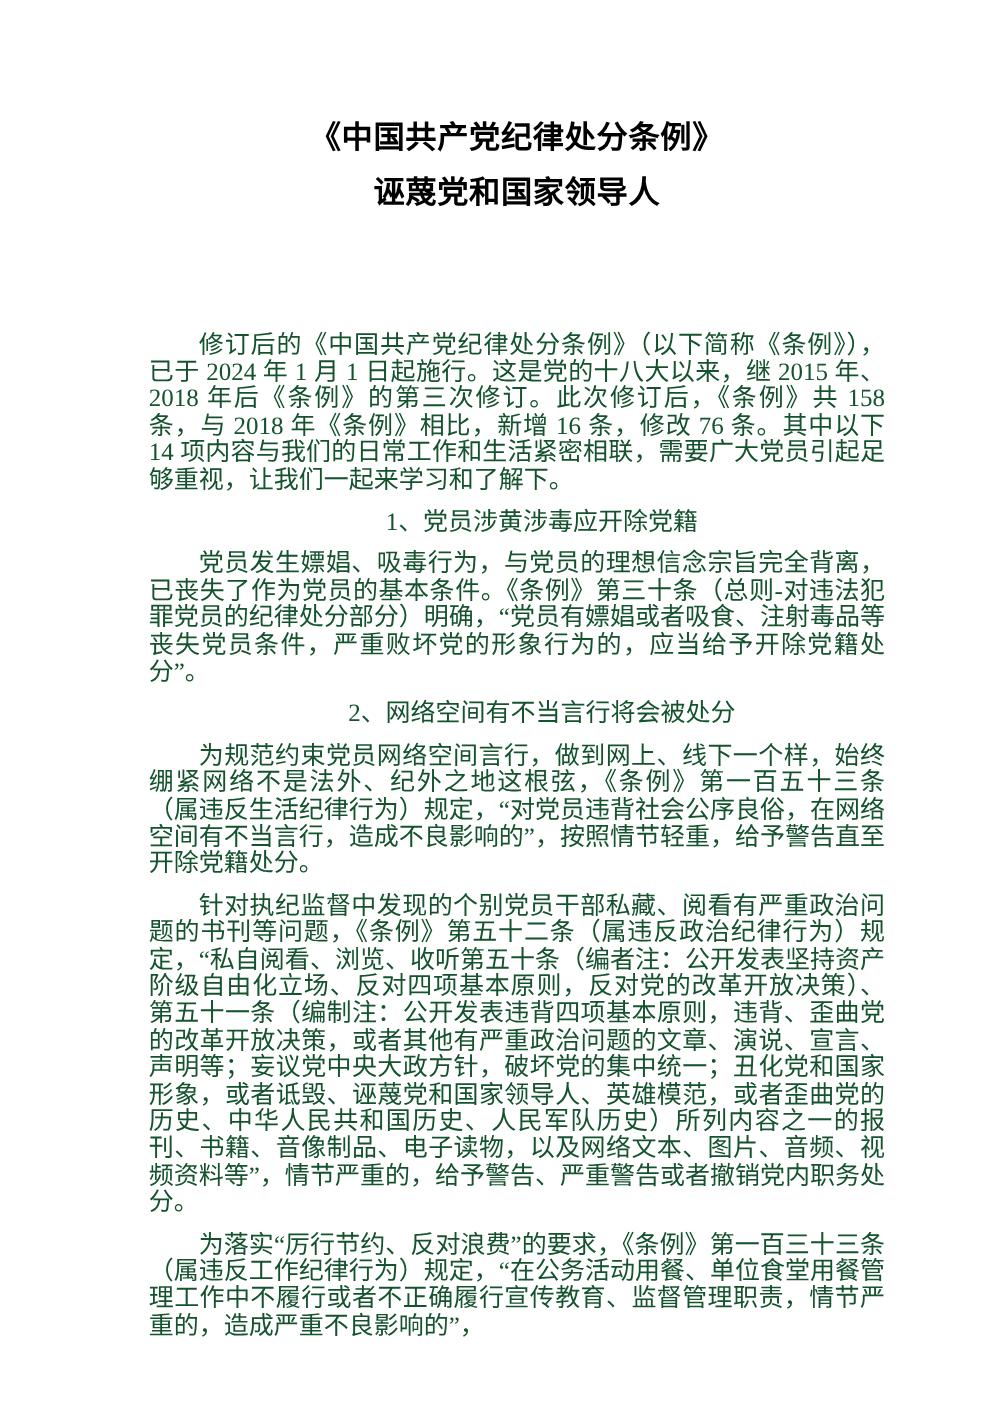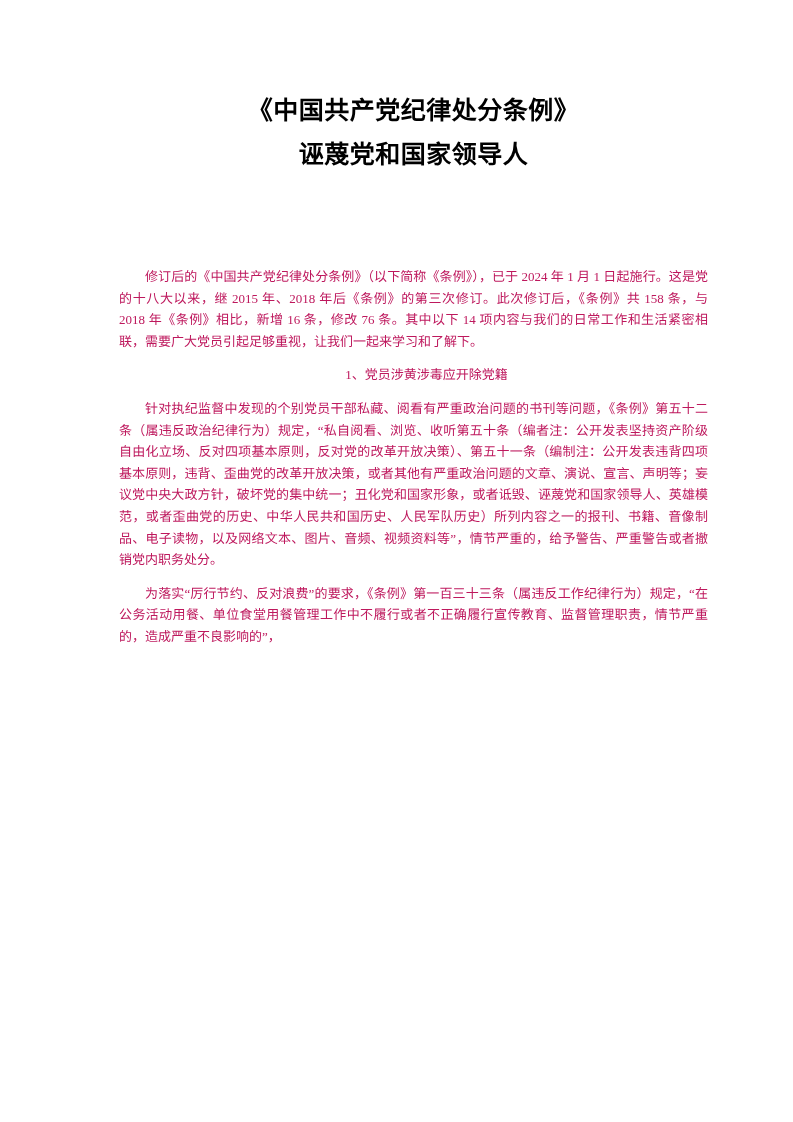--- a/index.html
+++ b/index.html
@@ -25,23 +25,23 @@
     font-weight: bold;
     font-size: 25px;
     line-height: 44px;
     color: #000000;
     letter-spacing: 0.5px;
     margin-bottom: 90px;
   }
   .doc-title div { white-space: nowrap; }
   .body-para, .sec-heading {
     font-family: "Liberation Serif", serif;
-    font-size: 13px;
+    font-size: 20px;
     line-height: 21.6px;
-    color: #be185d;
+    color: #14532d;
     text-align: justify;
     text-indent: 2em;
     margin: 12px 0;
     font-weight: normal;
   }
   .sec-heading {
     text-align: center;
   }
 </style>
 </head>
@@ -51,22 +51,27 @@
 
   <h1 class="doc-title">
     <div>《中国共产党纪律处分条例》</div>
     <div>诬蔑党和国家领导人</div>
   </h1>
 
   <p class="body-para">修订后的《中国共产党纪律处分条例》（以下简称《条例》），已于 2024 年 1 月 1 日起施行。这是党的十八大以来，继 2015 年、2018 年后《条例》的第三次修订。此次修订后，《条例》共 158 条，与 2018 年《条例》相比，新增 16 条，修改 76 条。其中以下 14 项内容与我们的日常工作和生活紧密相联，需要广大党员引起足够重视，让我们一起来学习和了解下。</p>
 
   <section>
     <h2 class="sec-heading">1、党员涉黄涉毒应开除党籍</h2>
+    <p class="body-para">党员发生嫖娼、吸毒行为，与党员的理想信念宗旨完全背离，已丧失了作为党员的基本条件。《条例》第三十条（总则-对违法犯罪党员的纪律处分部分）明确，“党员有嫖娼或者吸食、注射毒品等丧失党员条件，严重败坏党的形象行为的，应当给予开除党籍处分”。</p>
   </section>
 
+  <section>
+    <h2 class="sec-heading">2、网络空间有不当言行将会被处分</h2>
+    <p class="body-para">为规范约束党员网络空间言行，做到网上、线下一个样，始终绷紧网络不是法外、纪外之地这根弦，《条例》第一百五十三条（属违反生活纪律行为）规定，“对党员违背社会公序良俗，在网络空间有不当言行，造成不良影响的”，按照情节轻重，给予警告直至开除党籍处分。</p>
+  </section>
 
   <section>
     <p class="body-para">针对执纪监督中发现的个别党员干部私藏、阅看有严重政治问题的书刊等问题，《条例》第五十二条（属违反政治纪律行为）规定，“私自阅看、浏览、收听第五十条（编者注：公开发表坚持资产阶级自由化立场、反对四项基本原则，反对党的改革开放决策）、第五十一条（编制注：公开发表违背四项基本原则，违背、歪曲党的改革开放决策，或者其他有严重政治问题的文章、演说、宣言、声明等；妄议党中央大政方针，破坏党的集中统一；丑化党和国家形象，或者诋毁、诬蔑党和国家领导人、英雄模范，或者歪曲党的历史、中华人民共和国历史、人民军队历史）所列内容之一的报刊、书籍、音像制品、电子读物，以及网络文本、图片、音频、视频资料等”，情节严重的，给予警告、严重警告或者撤销党内职务处分。</p>
   </section>
 
   <section>
     <p class="body-para">为落实“厉行节约、反对浪费”的要求，《条例》第一百三十三条（属违反工作纪律行为）规定，“在公务活动用餐、单位食堂用餐管理工作中不履行或者不正确履行宣传教育、监督管理职责，情节严重的，造成严重不良影响的”，</p>
   </section>
 
 </div>

